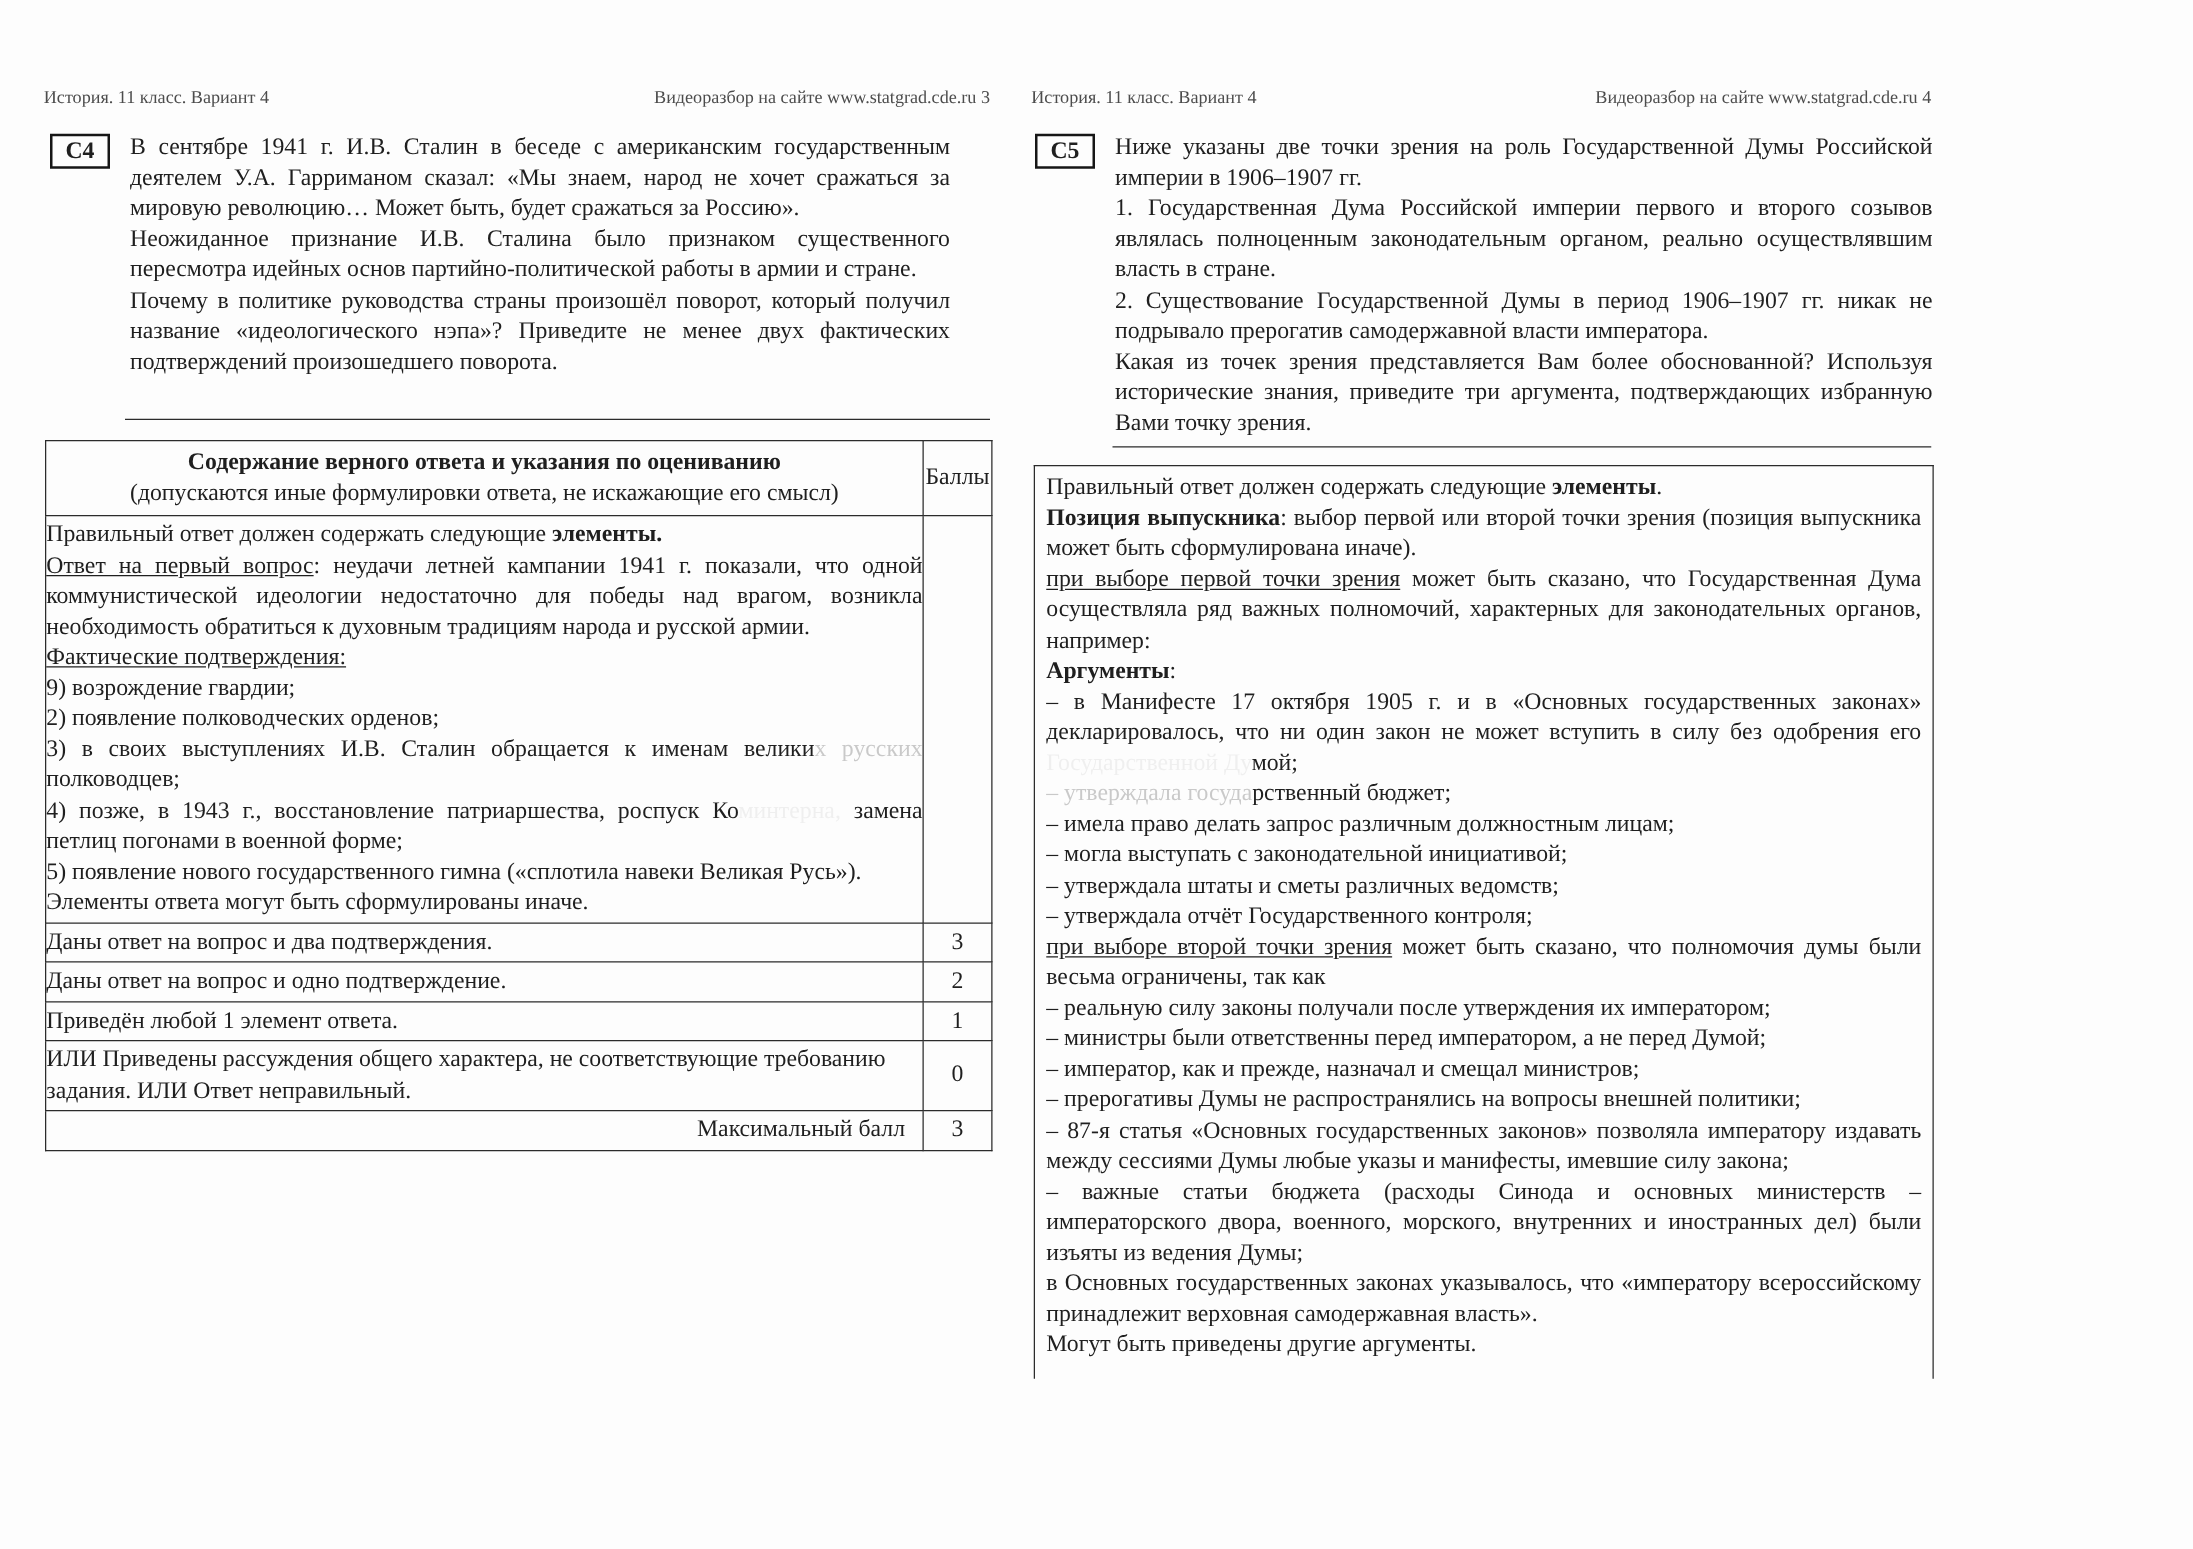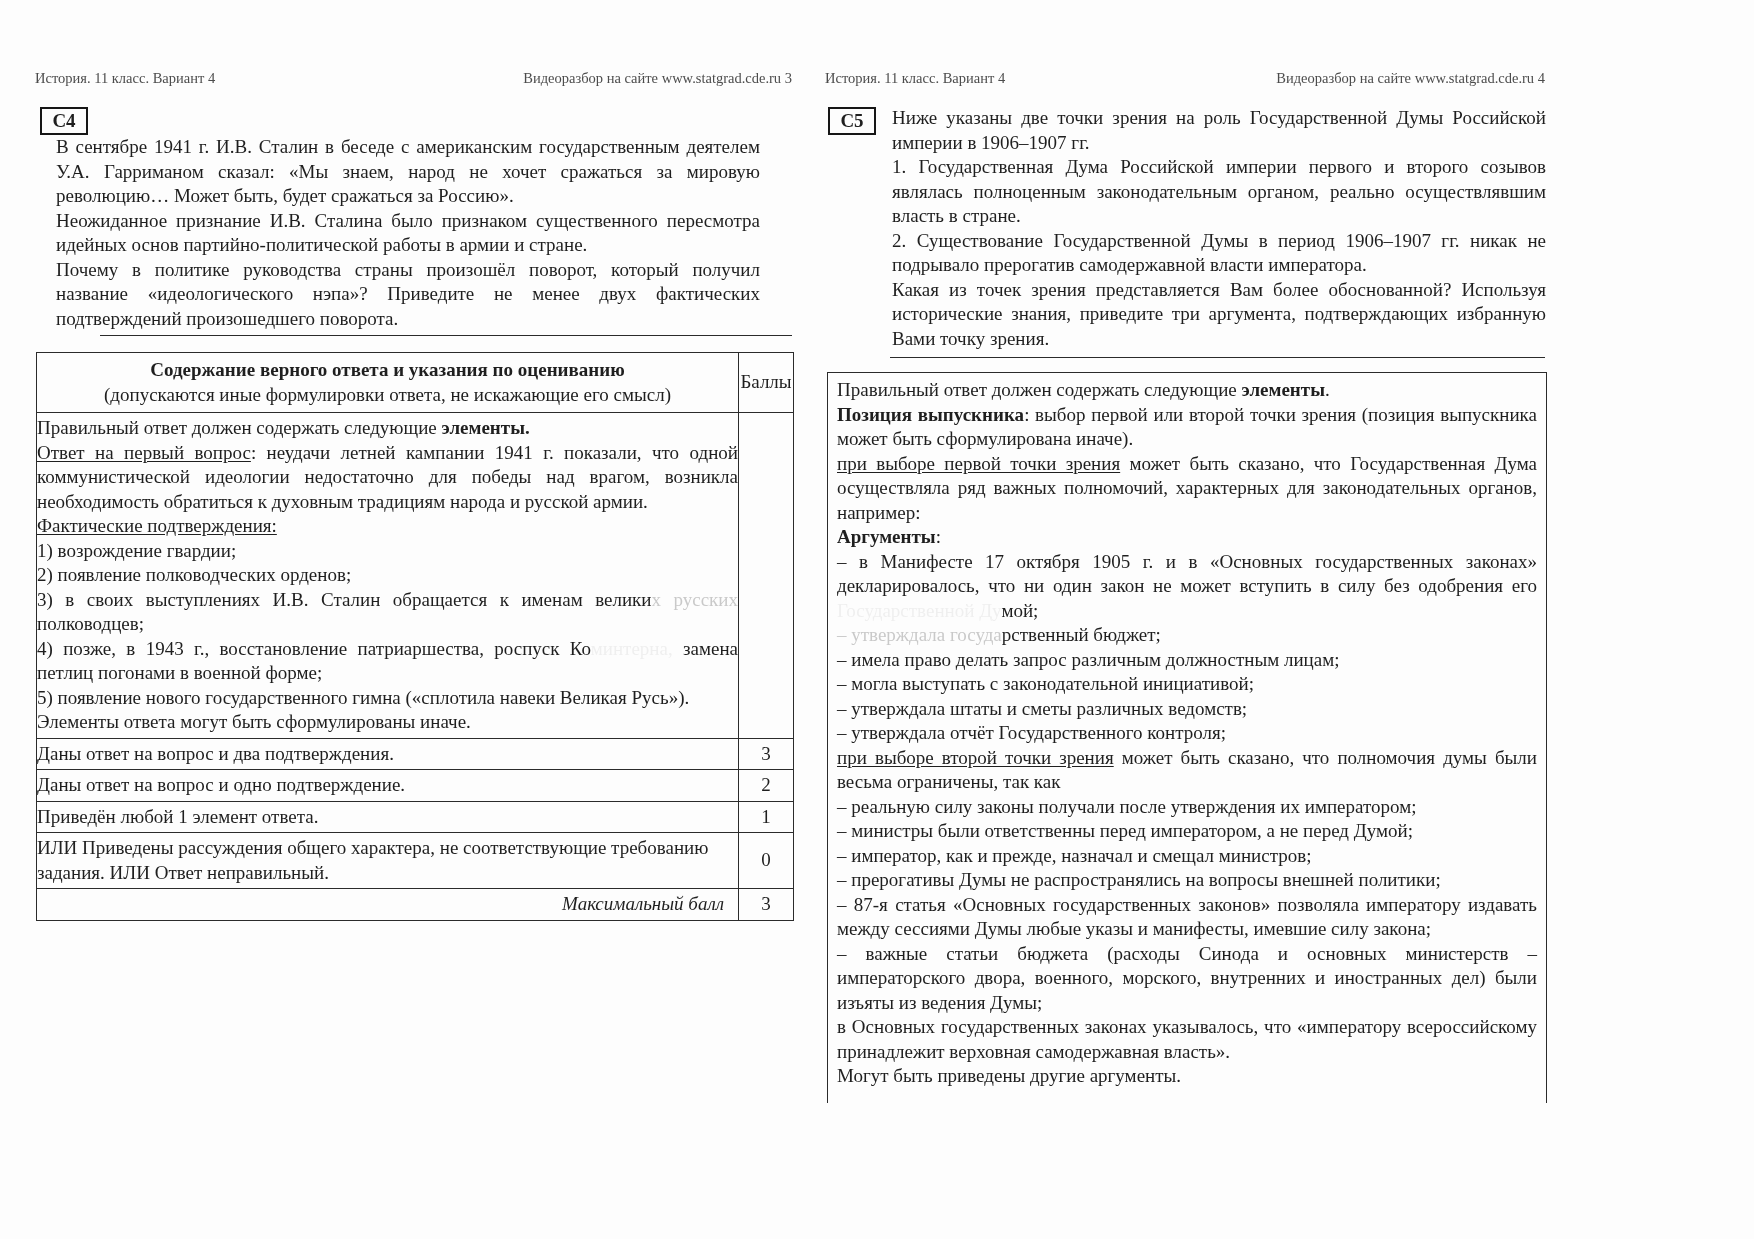--- a/index.html
+++ b/index.html
@@ -10,42 +10,42 @@
     font-size:19px;line-height:24.5px;
   }
   .page{position:absolute;top:4px;height:1239px;}
   #pageL{left:0;width:808px;}
   #pageR{left:808px;width:946px;}
   .pg-header{position:absolute;display:flex;justify-content:space-between;
     font-size:14.5px;line-height:16px;color:#4c4c4c;}
   #pageL .pg-header{top:66px;left:35px;width:757px;}
   #pageR .pg-header{top:66px;left:17px;width:720px;}
   .task{position:absolute;display:flex;align-items:flex-start;}
-  #pageL .task{top:102px;left:40px;width:720px;flex-direction:column;}
+  #pageL .task{top:102px;left:40px;width:720px;}
   #pageR .task{top:102px;left:20px;width:718px;}
   .task-label{flex:0 0 auto;border:2px solid #161616;font-weight:bold;
     width:44px;height:24px;line-height:24px;text-align:center;margin-top:1px;}
   .task-text{flex:1 1 auto;margin-left:16px;}
   .task-text p{margin:0;text-align:justify;}
   .sep{position:absolute;border-top:1.5px solid #2b2b2b;height:0;}
   #pageL .sep{top:331px;left:100px;width:692px;}
   #pageR .sep{top:353px;left:82px;width:655px;}
   table.scoring{position:absolute;top:348px;left:36px;width:758px;
     border-collapse:collapse;}
   table.scoring td,table.scoring th{border:1.5px solid #2b2b2b;
     padding:3px 0;vertical-align:top;font-weight:normal;}
   table.scoring .hdr-main{text-align:center;padding:5px 8px;}
   .hdr-title{font-weight:bold;}
   .score-col{width:54px;text-align:center;vertical-align:middle !important;}
   .ln{text-align:justify;margin:0;}
   .b{font-weight:bold;}
   .u{text-decoration:underline;text-underline-offset:2px;}
   .ghost-a{color:#a0a0a0;opacity:.55;}
   .ghost-b{color:#d6d6d6;opacity:.35;}
-  .max-row{font-style:italic;text-align:right;padding-right:14px !important;}
+  .max-row{text-align:right;padding-right:14px !important;}
   .answer-box{position:absolute;top:368px;left:19px;width:700px;
     border:1.5px solid #2b2b2b;border-bottom:none;padding:5px 9px 14px 9px;}
 </style>
 </head>
 <body>
 
 <div class="page" id="pageL">
 
   <div class="pg-header">
     <span>История. 11 класс. Вариант 4</span>
@@ -70,21 +70,21 @@
         <div class="hdr-title">Содержание верного ответа и указания по оцениванию</div>
         <div>(допускаются иные формулировки ответа, не искажающие его смысл)</div>
       </td>
       <th class="score-col hdr-title">Баллы</th>
     </tr>
     <tr>
       <td>
         <div class="ln"><span>Правильный ответ должен содержать следующие </span><span class="b">элементы.</span></div>
         <div class="ln"><span class="u">Ответ на первый вопрос</span><span>: неудачи летней кампании 1941 г. показали, что одной коммунистической идеологии недостаточно для победы над врагом, возникла необходимость обратиться к духовным традициям народа и русской армии.</span></div>
         <div class="ln"><span class="u">Фактические подтверждения:</span></div>
-        <div class="ln">1) возрождение гвардии;</div>
+        <div class="ln">9) возрождение гвардии;</div>
         <div class="ln">2) появление полководческих орденов;</div>
         <div class="ln"><span>3) в своих выступлениях И.В. Сталин обращается к именам велики</span><span class="ghost-a">х русских</span><span> полководцев;</span></div>
         <div class="ln"><span>4) позже, в 1943 г., восстановление патриаршества, роспуск Ко</span><span class="ghost-b">минтерна,</span><span> замена петлиц погонами в военной форме;</span></div>
         <div class="ln">5) появление нового государственного гимна («сплотила навеки Великая Русь»).</div>
         <div class="ln">Элементы ответа могут быть сформулированы иначе.</div>
       </td>
       <td class="score-col"></td>
     </tr>
     <tr>
       <td>Даны ответ на вопрос и два подтверждения.</td>

